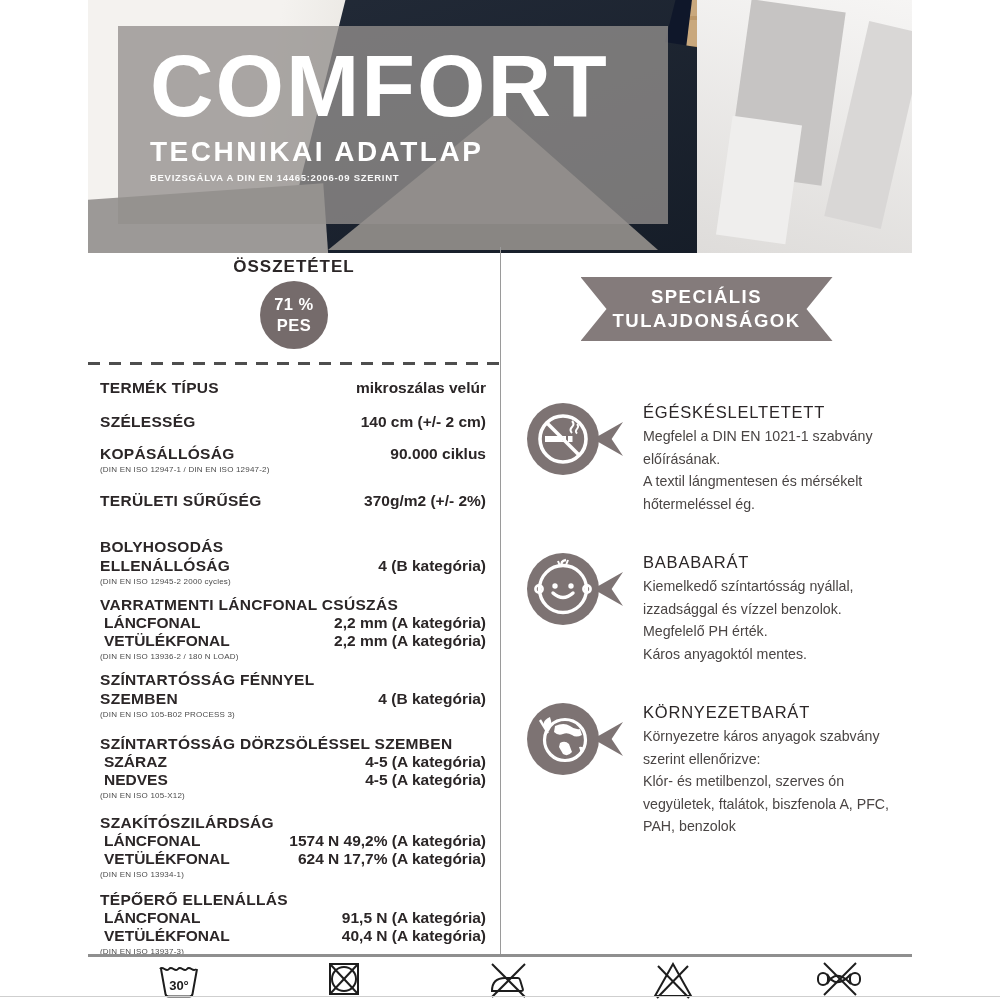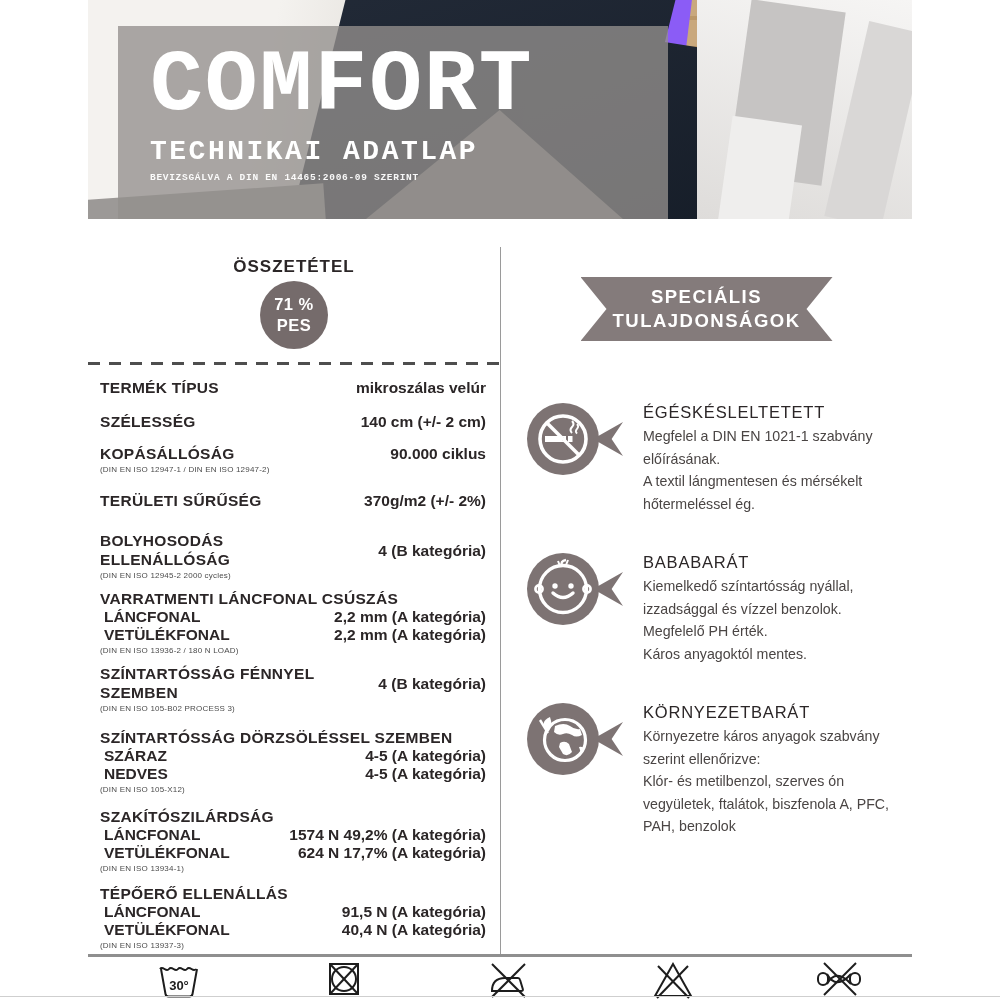--- a/index.html
+++ b/index.html
@@ -1,21 +1,21 @@
 <!DOCTYPE html>
 <html style="--icon-gray: #7d7373;"><head>
 <meta charset="utf-8">
 <style>
   * { margin:0; padding:0; box-sizing:border-box; }
   html,body { background:#ffffff; }
   body { font-family:"Liberation Sans", sans-serif; }
   .page { position:relative; width:1000px; height:1000px; background:#fff; overflow:hidden; }
 
   
-  .hero { position:absolute; left:88px; top:0; width:824px; height:219px; overflow:hidden; background:#8b5cf6;font-family:Liberation Mono, monospace; }
+  .hero { position:absolute; left:88px; top:0; width:824px; height:253px; overflow:hidden; background:#0f172a; }
   .hero * { position:absolute; }
   .ph-paper { left:0; top:0; width:310px; height:100%; background:linear-gradient(100deg,#f4f2ef 55%,#e1ded8); }
   .ph-navy { left:225px; top:-30px; width:330px; height:320px; background:linear-gradient(160deg,#222a37,#161d29); transform:skewX(-14deg); }
   .ph-navy2 { left:430px; top:40px; width:250px; height:240px; background:linear-gradient(150deg,#1f2733,#141b26); transform:rotate(9deg); }
   .ph-wood { left:588px; top:-10px; width:130px; height:280px; transform:skewX(-7deg);
              background:repeating-linear-gradient(180deg,#c9a87d 0 26px,#bb9769 26px 30px); }
   .ph-gray-tri { left:240px; top:110px; width:330px; height:140px; background:#898683;
                  clip-path:polygon(52% 0,0 100%,100% 100%); }
   .ph-gray-bl { left:-12px; top:192px; width:250px; height:70px; background:#9c9997; transform:rotate(-4deg); }
   .ph-furn { right:0; top:0; width:215px; height:100%; background:linear-gradient(195deg,#f6f5f4,#dedcda); }
@@ -35,21 +35,21 @@
   
   .comp-heading { text-align:center; margin-top:10px; font-size:17px; font-weight:bold; letter-spacing:1px; color:#2b2627; }
   .comp-badge { width:68px; height:68px; border-radius:50%; margin:4px auto 0; background:var(--badge-color,#756b6b);
                 display:flex; flex-direction:column; align-items:center; justify-content:center;
                 color:#fff; font-size:16.5px; font-weight:bold; line-height:21px; letter-spacing:0.5px; }
   .dashed-line { margin-top:13px; height:3px;
                  background:repeating-linear-gradient(90deg,#4e4e4e 0 12px,transparent 12px 21px); }
 
   
   #spec-rows { padding:13px 14px 0 12px; color:#2b2627; }
-  .spec-main { display:flex; justify-content:space-between; align-items:center; }
+  .spec-main { display:flex; justify-content:space-between; align-items:flex-end; }
   .spec-label { font-size:15.5px; line-height:19px; font-weight:bold; letter-spacing:0.3px; }
   .spec-value { font-size:15.5px; line-height:19px; font-weight:bold; text-align:right; white-space:nowrap; }
   .spec-sub { display:flex; justify-content:space-between; padding-left:4px; }
   .sub-label { font-size:15.5px; line-height:18px; font-weight:bold; }
   .sub-value { font-size:15.5px; line-height:18px; font-weight:bold; text-align:center; white-space:nowrap; }
   .spec-std { font-size:8px; line-height:10px; color:#4b4b4b; margin-top:2px; letter-spacing:0.2px; }
 
   
   .ribbon { margin:30px auto 0; width:252px; height:64px; background:var(--ribbon-color,#847b7b);
             clip-path:polygon(0 0,100% 0,calc(100% - 26px) 50%,100% 100%,0 100%,26px 50%);
@@ -118,21 +118,21 @@
             <div class="spec-value">140 cm (+/- 2 cm)</div>
           </div>
         </div>
         <div class="spec-row" style="margin-bottom: 16px;">
           <div class="spec-main">
             <div class="spec-label">KOPÁSÁLLÓSÁG</div>
             <div class="spec-value">90.000 ciklus</div>
           </div>
           <div class="spec-std">(DIN EN ISO 12947-1  /  DIN EN ISO 12947-2)</div>
         </div>
-        <div class="spec-row" style="margin-bottom: 21px;">
+        <div class="spec-row" style="margin-bottom: 27px;">
           <div class="spec-main">
             <div class="spec-label">TERÜLETI SŰRŰSÉG</div>
             <div class="spec-value">370g/m2 (+/- 2%)</div>
           </div>
         </div>
         <div class="spec-row" style="margin-bottom: 8px;">
           <div class="spec-main">
             <div class="spec-label">BOLYHOSODÁS<br>ELLENÁLLÓSÁG</div>
             <div class="spec-value">4 (B kategória)</div>
           </div>

